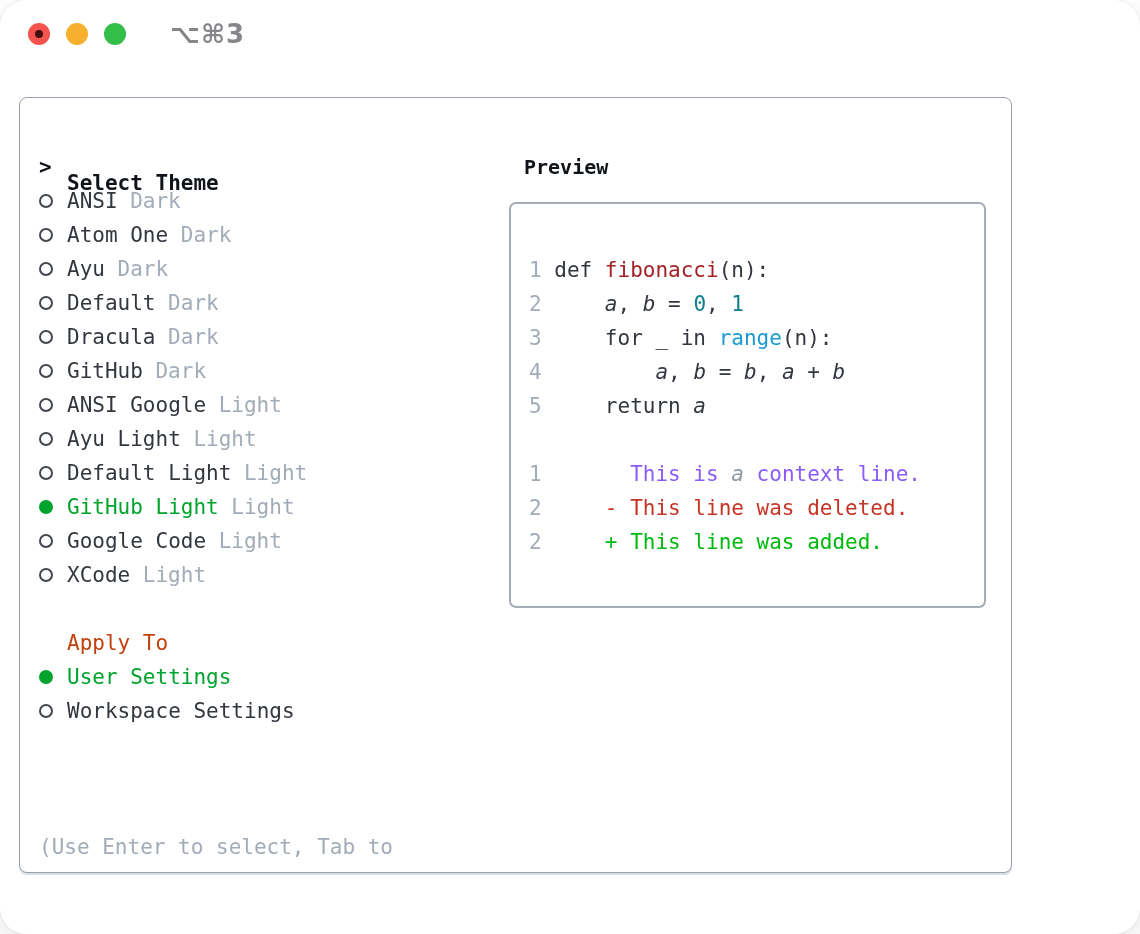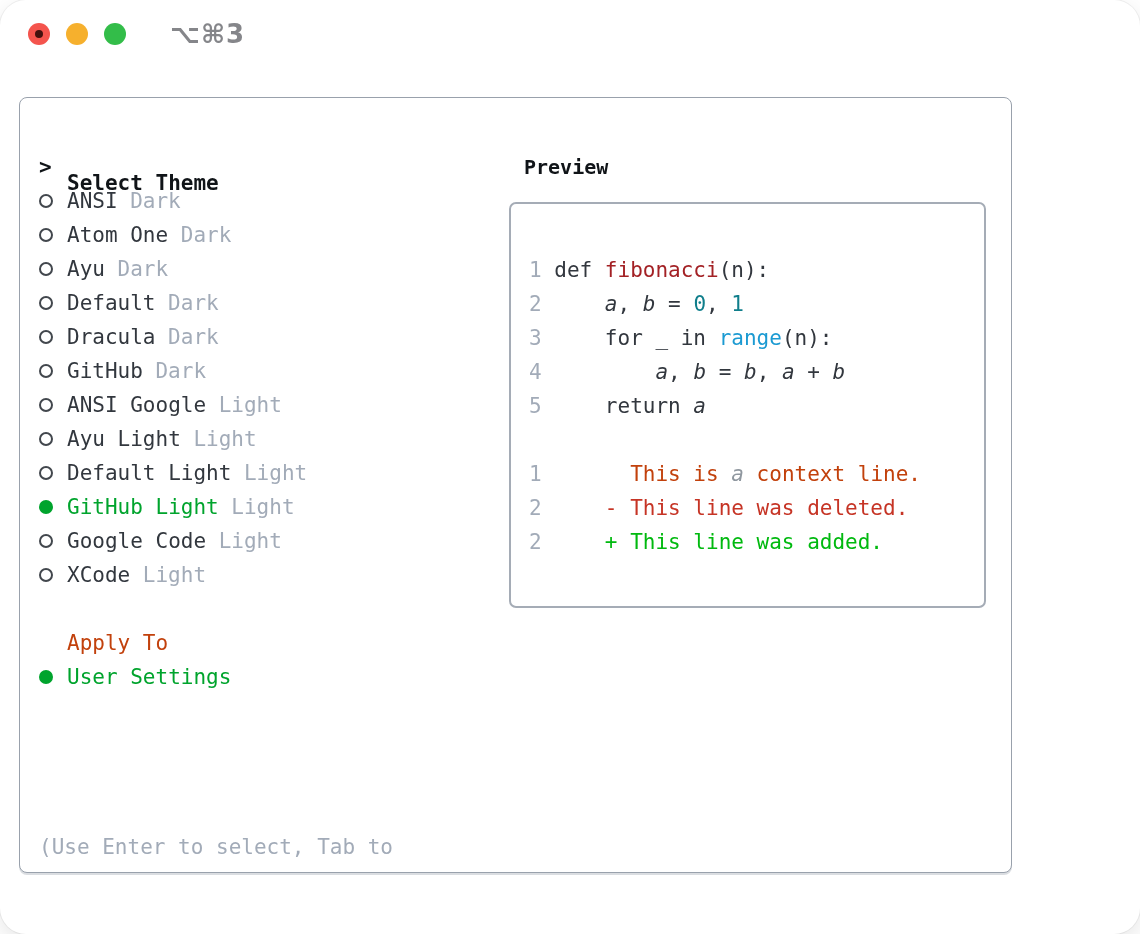--- a/index.html
+++ b/index.html
@@ -55,21 +55,21 @@
     position:absolute;left:18px;top:49px;margin:0;
     font-family:"DejaVu Sans Mono",monospace;font-size:21px;line-height:34px;white-space:pre;
   }
   .cl{height:34px;}
   .ln{display:inline-block;width:1ch;color:#a2abb8;}
   .tk-pl{color:#32373e;}
   .tk-fn{color:#a32125;}
   .tk-nu{color:#0f7e8b;}
   .tk-bi{color:#1b9ad2;text-align:center;}
   .tk-it{color:#32373e;font-style:italic;}
-  .tk-ctx{color:#c2410c;}
+  .tk-ctx{color:#8b5cf6;}
   .tk-cti{color:#8f979f;font-style:italic;}
   .tk-del{color:#c63425;}
   .tk-add{color:#00b90f;}
 </style>
 </head>
 <body>
 
 <div class="window">
   <div class="titlebar">
     <span class="light red">
@@ -181,20 +181,26 @@
         <span class="marker"></span>
         <span style="color:#c2410c;">Apply To</span>
       </div>
 
     <div class="row">
           <span class="marker">
             <span class="circle filled"></span>
           </span>
           <span class="apply-label sel">User Settings</span>
         </div>
+        <div class="row">
+          <span class="marker">
+            <span class="circle"></span>
+          </span>
+          <span class="apply-label">Workspace Settings</span>
+        </div>
       </div>
 
     <div class="help">
       <div>(Use Enter to select, Tab to</div>
       <div>change focus)</div>
     </div>
 
     <div class="preview-heading">Preview</div>
 
     <div class="preview-box">

